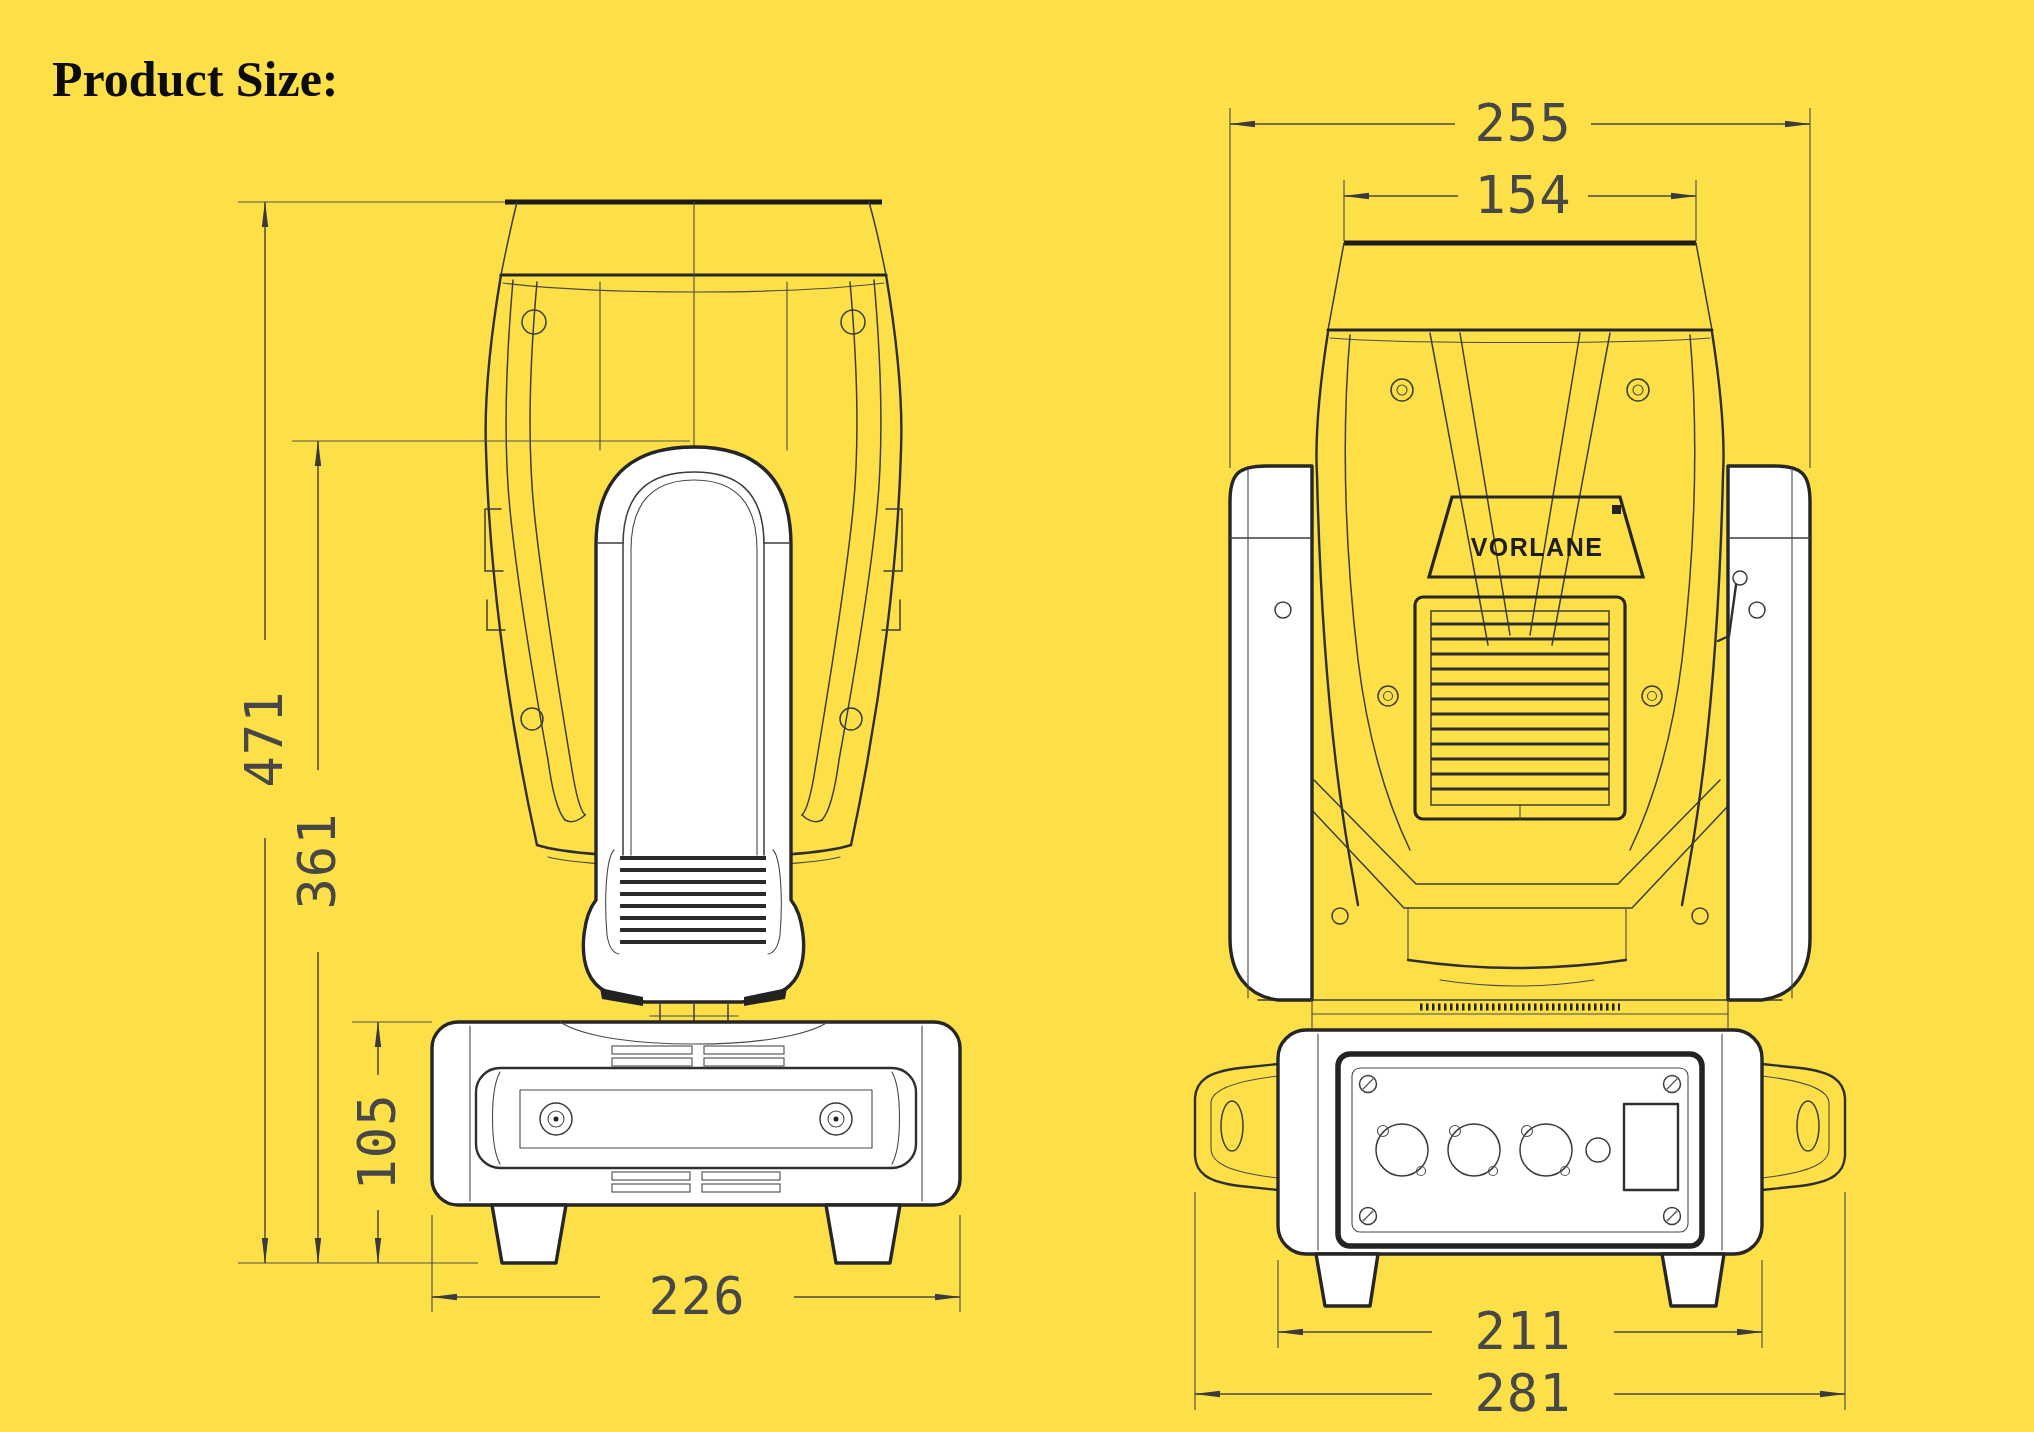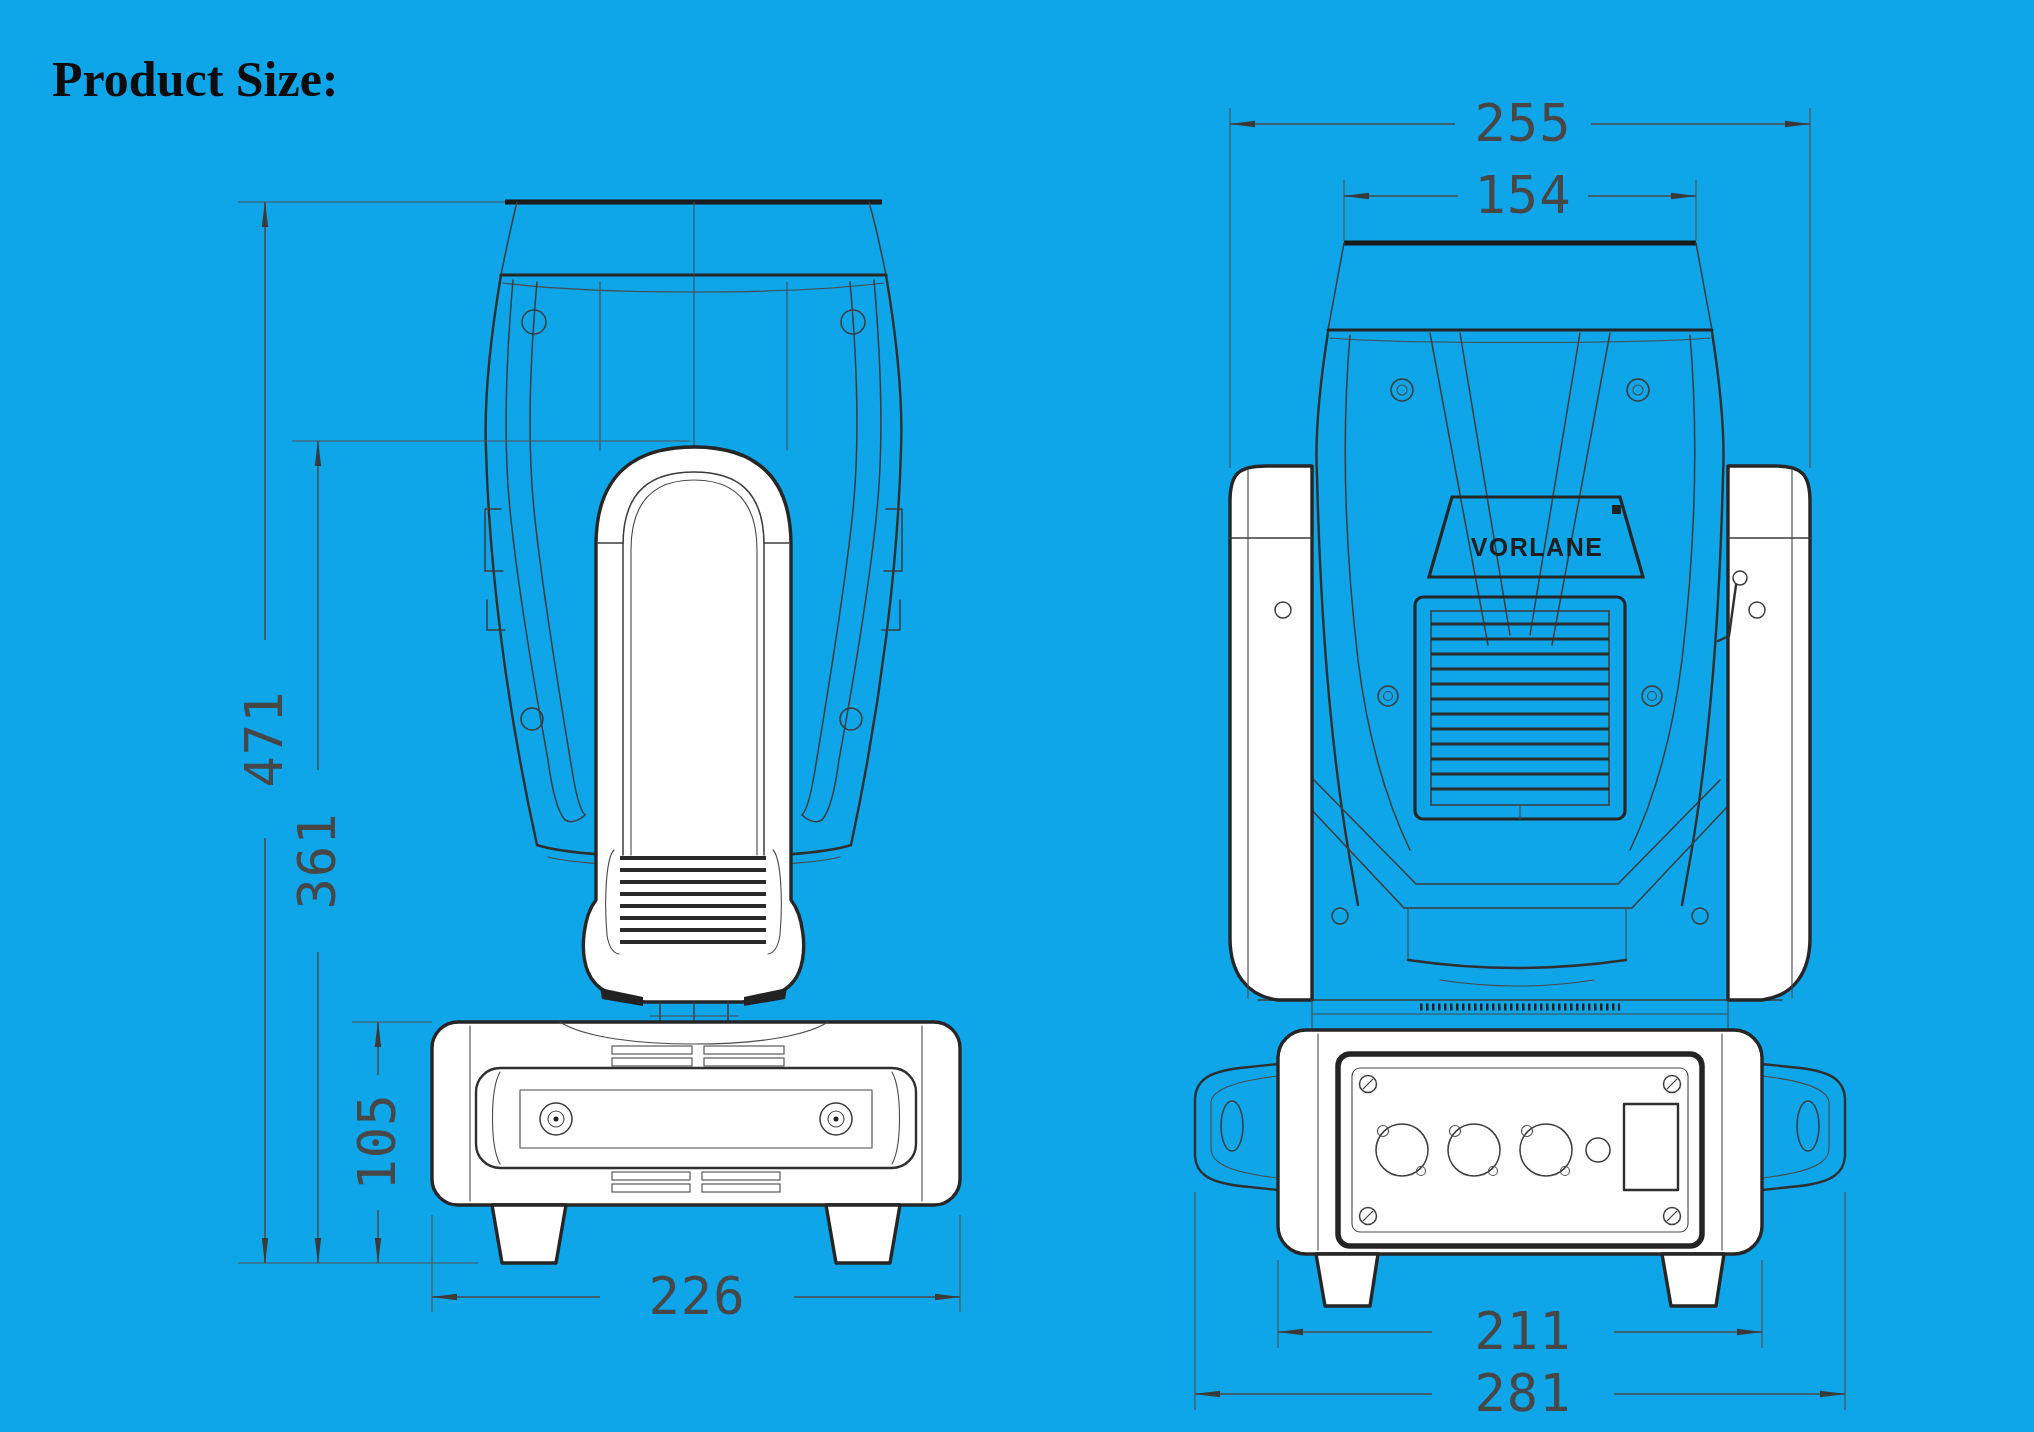--- a/index.html
+++ b/index.html
@@ -1,16 +1,16 @@
 <!DOCTYPE html>
 <html><head>
 <meta charset="utf-8">
 <style>
   html,body{margin:0;padding:0;background:#ffffff;}
-  .stage{position:relative;width:2034px;height:1432px;background:#0ea5e9;overflow:hidden;
+  .stage{position:relative;width:2034px;height:1432px;background:#fde047;overflow:hidden;
          font-family:"Liberation Sans",sans-serif;}
   svg{position:absolute;left:0;top:0;}
   svg path, svg line, svg rect, svg circle, svg ellipse{vector-effect:none;}
   .ln   {fill:none;stroke:#2f2f2f;stroke-width:2.4;stroke-linecap:round;stroke-linejoin:round;}
   .lnW  {fill:#ffffff;stroke:#262626;stroke-width:3.4;stroke-linejoin:round;}
   .thick{fill:none;stroke:#1b1b1b;stroke-width:5;stroke-linecap:butt;}
   .med  {fill:none;stroke:#262626;stroke-width:3.2;stroke-linecap:round;}
   .thin {fill:none;stroke:#3c3c3c;stroke-width:1.5;stroke-linecap:round;}
   .fine {fill:none;stroke:#4a4a4a;stroke-width:1.1;stroke-linecap:round;}
   .slat {fill:none;stroke:#2a2a2a;stroke-width:4;stroke-linecap:butt;}

